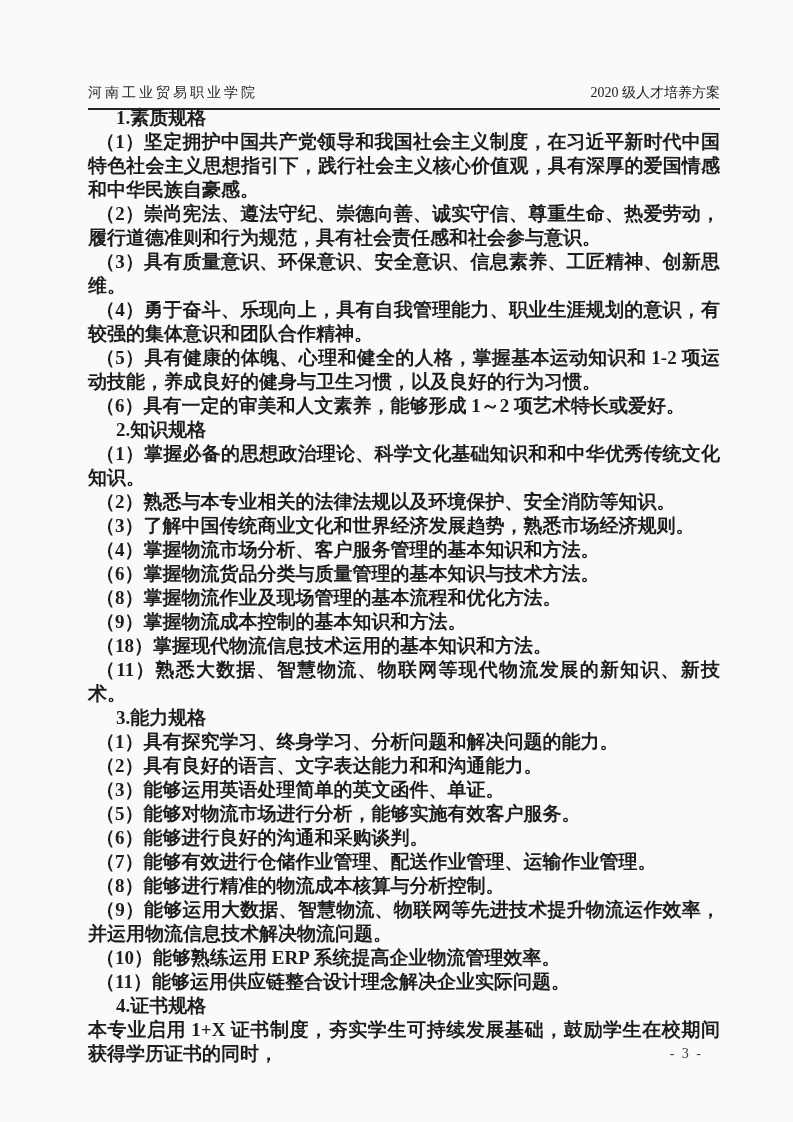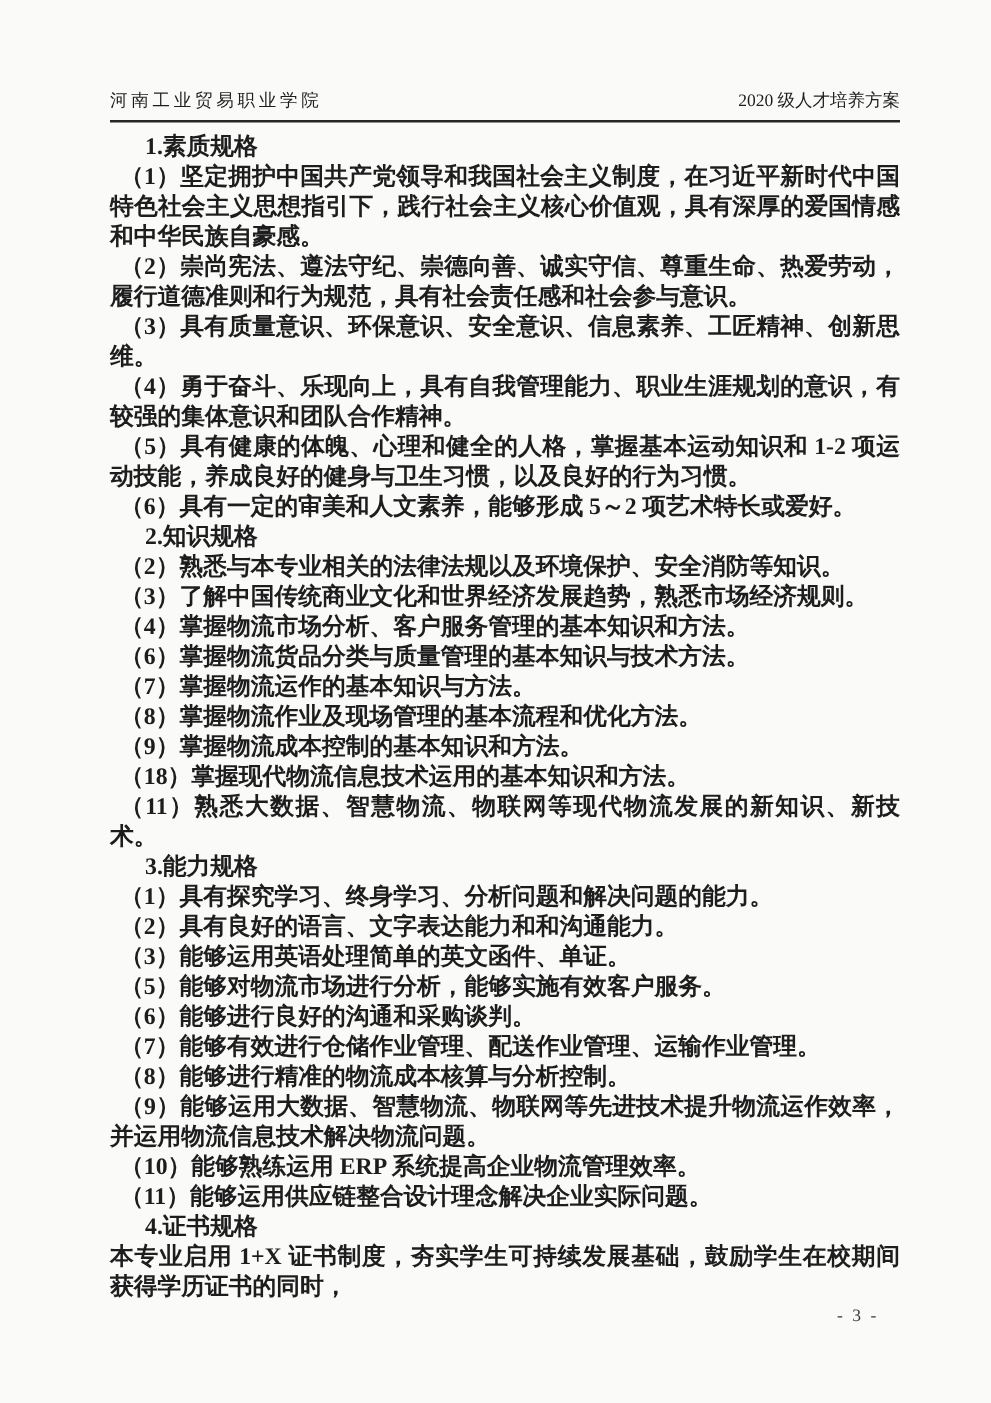--- a/index.html
+++ b/index.html
@@ -15,21 +15,21 @@
     position: relative;
     overflow: hidden;
   }
   .page {
     position: relative;
     width: 793px;
     height: 1122px;
   }
   .header {
     position: absolute;
-    top: 72px;
+    top: 84px;
     left: 88px;
     right: 73px;
     display: flex;
     justify-content: space-between;
     align-items: flex-end;
     font-size: 14px;
     padding-bottom: 6px;
     border-bottom: 2px solid #262626;
   }
   .header .school {
@@ -81,27 +81,27 @@
   </div>
 
   <div class="content">
 
   <p class="heading">1.素质规格</p>
       <p class="item">（1）坚定拥护中国共产党领导和我国社会主义制度，在习近平新时代中国特色社会主义思想指引下，践行社会主义核心价值观，具有深厚的爱国情感和中华民族自豪感。</p>
       <p class="item">（2）崇尚宪法、遵法守纪、崇德向善、诚实守信、尊重生命、热爱劳动，履行道德准则和行为规范，具有社会责任感和社会参与意识。</p>
       <p class="item">（3）具有质量意识、环保意识、安全意识、信息素养、工匠精神、创新思维。</p>
       <p class="item">（4）勇于奋斗、乐现向上，具有自我管理能力、职业生涯规划的意识，有较强的集体意识和团队合作精神。</p>
       <p class="item">（5）具有健康的体魄、心理和健全的人格，掌握基本运动知识和 1-2 项运动技能，养成良好的健身与卫生习惯，以及良好的行为习惯。</p>
-      <p class="item">（6）具有一定的审美和人文素养，能够形成 5～2 项艺术特长或爱好。</p>
+      <p class="item">（6）具有一定的审美和人文素养，能够形成 1～2 项艺术特长或爱好。</p>
       <p class="heading">2.知识规格</p>
+      <p class="item">（1）掌握必备的思想政治理论、科学文化基础知识和和中华优秀传统文化知识。</p>
       <p class="item">（2）熟悉与本专业相关的法律法规以及环境保护、安全消防等知识。</p>
       <p class="item">（3）了解中国传统商业文化和世界经济发展趋势，熟悉市场经济规则。</p>
       <p class="item">（4）掌握物流市场分析、客户服务管理的基本知识和方法。</p>
       <p class="item">（6）掌握物流货品分类与质量管理的基本知识与技术方法。</p>
-      <p class="item">（7）掌握物流运作的基本知识与方法。</p>
       <p class="item">（8）掌握物流作业及现场管理的基本流程和优化方法。</p>
       <p class="item">（9）掌握物流成本控制的基本知识和方法。</p>
       <p class="item">（18）掌握现代物流信息技术运用的基本知识和方法。</p>
       <p class="item">（11）熟悉大数据、智慧物流、物联网等现代物流发展的新知识、新技术。</p>
       <p class="heading">3.能力规格</p>
       <p class="item">（1）具有探究学习、终身学习、分析问题和解决问题的能力。</p>
       <p class="item">（2）具有良好的语言、文字表达能力和和沟通能力。</p>
       <p class="item">（3）能够运用英语处理简单的英文函件、单证。</p>
       <p class="item">（5）能够对物流市场进行分析，能够实施有效客户服务。</p>
       <p class="item">（6）能够进行良好的沟通和采购谈判。</p>

